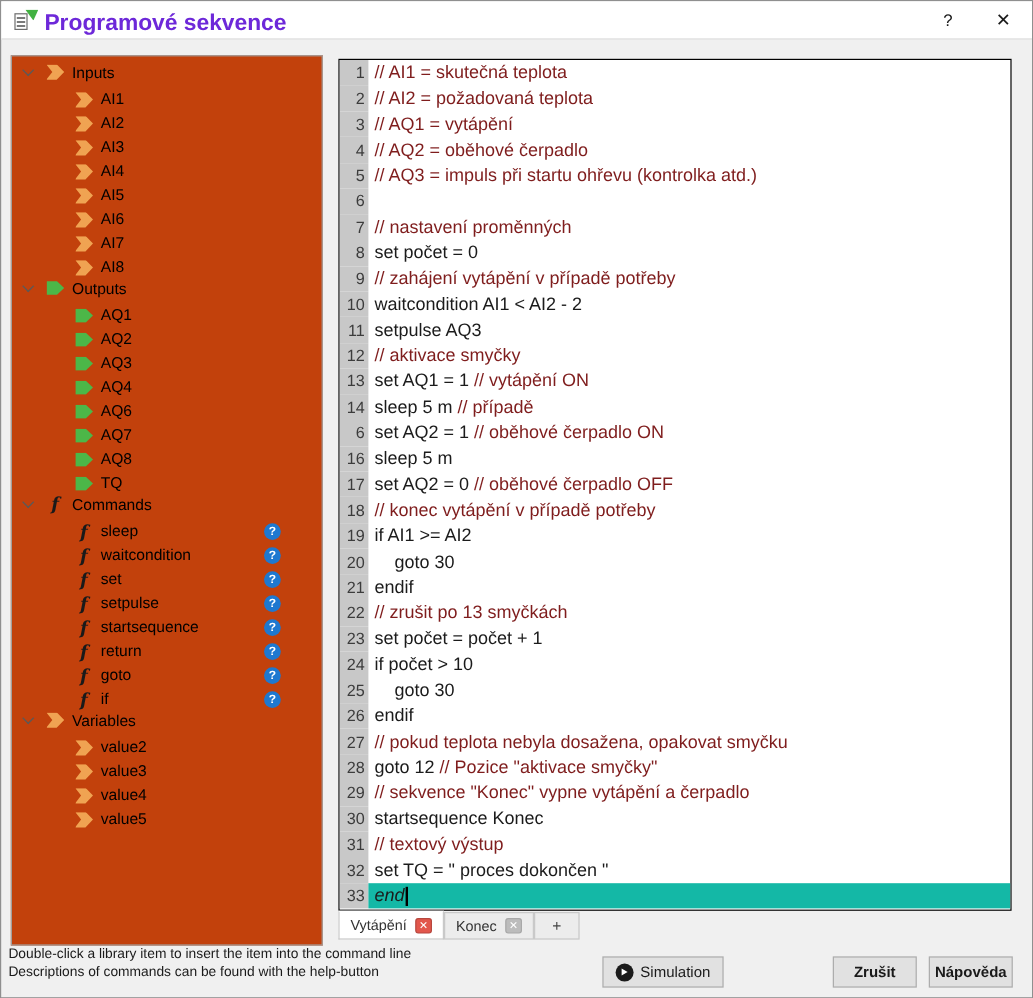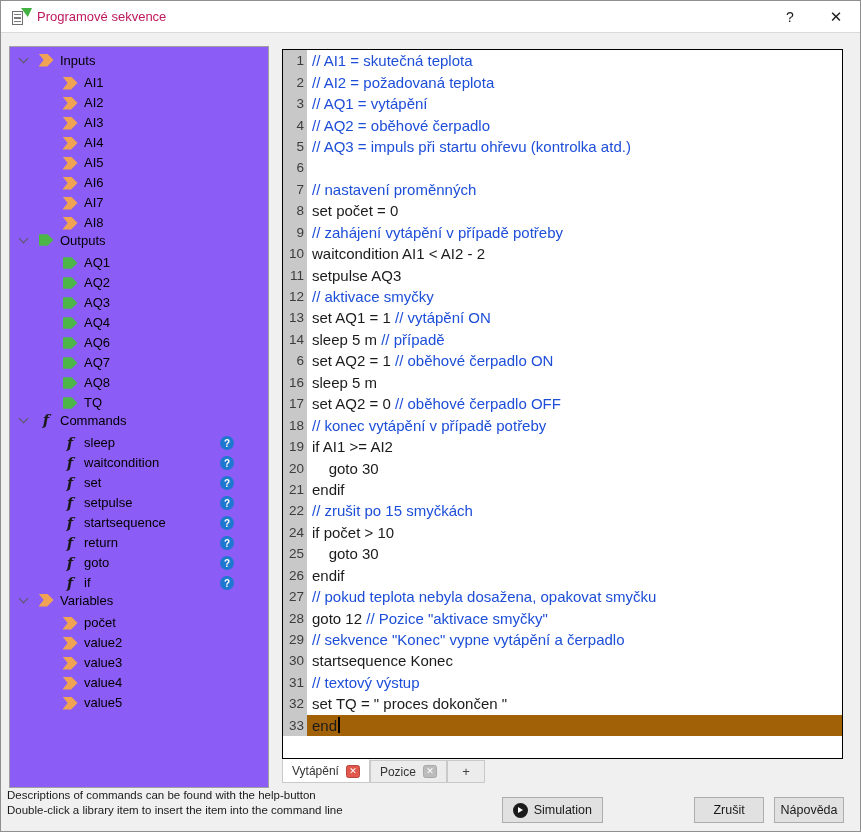--- a/index.html
+++ b/index.html
@@ -8,27 +8,27 @@
   
   .titlebar{position:absolute;left:0;top:0;width:100%;height:32px;background:#fff;
             border-bottom:1px solid #dadada;box-sizing:border-box;}
   .title-icon{position:absolute;left:11px;top:7px;width:20px;height:19px;}
   .title-icon .doc{position:absolute;left:0;top:3px;width:11px;height:14px;background:#fff;
                    border:1px solid #6e6e6e;box-sizing:border-box;}
   .title-icon .doc::after{content:"";position:absolute;left:1px;right:1px;top:2px;bottom:1px;
                    background:repeating-linear-gradient(to bottom,#7a7a7a 0 1.5px,transparent 1.5px 3.5px);}
   .title-icon .flag{position:absolute;right:0;top:0;width:11px;height:9px;background:#42b142;
                    clip-path:polygon(0 0,100% 0,62% 100%);}
-  .title-text{position:absolute;left:36px;top:8px;font-size:13px;color:#be185d;}
+  .title-text{position:absolute;left:36px;top:8px;font-size:19px;color:#6d28d9;font-weight:bold;}
   .tb-btn{position:absolute;top:0;width:44px;height:31px;display:flex;align-items:center;
           justify-content:center;font-size:14px;color:#1a1a1a;cursor:default;}
   .tb-help{right:48px;}
   .tb-close{right:2px;font-size:15px;}
   
-  .tree{position:absolute;left:8px;top:45px;width:260px;height:742px;background:#8b5cf6;
+  .tree{position:absolute;left:8px;top:45px;width:260px;height:742px;background:#c2410c;
         border:1px solid #a0a0a0;box-sizing:border-box;padding-top:3px;overflow:hidden;}
   .tree-row{height:20px;display:flex;align-items:center;font-size:13px;color:#000;}
   .tree-row .chev{width:12px;height:12px;margin-left:8px;margin-right:8px;position:relative;flex:none;}
   .tree-row .chev::after{content:"";position:absolute;left:2px;top:1px;width:6px;height:6px;
         border-right:1.6px solid #5a5a5a;border-bottom:1.6px solid #5a5a5a;transform:rotate(45deg);}
   .tree-row.child{padding-left:52px;align-items:flex-end;}
   .t-icon{width:16px;height:14px;margin-right:6px;flex:none;display:flex;align-items:center;justify-content:center;}
   .shape{width:15px;height:13px;display:block;}
   .orange-flag{background:#f0a352;clip-path:polygon(0 0,58% 0,100% 50%,58% 100%,0 100%,34% 50%);}
   .green-arrow{background:#4cb748;clip-path:polygon(0 6%,60% 6%,100% 50%,60% 94%,0 94%);}
@@ -37,41 +37,41 @@
         font-size:10px;font-weight:bold;display:flex;align-items:center;justify-content:center;
         margin-left:auto;margin-right:34px;flex:none;}
   
   .editor{position:absolute;left:281px;top:48px;width:561px;height:710px;background:#fff;
           border:1px solid #000;box-sizing:border-box;overflow:hidden;}
   .code-line{display:flex;height:21.45px;font-size:15px;align-items:center;}
   .gutter{width:21px;flex:none;background:#c8c8c8;color:#3c3c3c;text-align:right;
           padding-right:3px;font-size:13.5px;height:100%;display:flex;align-items:center;justify-content:flex-end;box-sizing:content-box;}
   .line-text{padding-left:5px;white-space:pre;flex:1;height:100%;display:flex;align-items:center;}
   .code{color:#1b1b1b;}
-  .comment{color:#1d4ed8;text-align:center;}
-  .code-line.hl .line-text{background:#a16207;}
+  .comment{color:#7f1d1d;text-align:center;}
+  .code-line.hl .line-text{background:#14b8a6;font-style:italic;}
   .caret{display:inline-block;width:1.5px;height:16px;background:#000;margin-left:1px;}
   
   .tabbar{position:absolute;left:281px;top:758px;height:24px;display:flex;align-items:flex-start;}
   .tab{height:21px;padding:0 9px;display:flex;align-items:center;gap:7px;font-size:12px;color:#333;
        border:1px solid #c9c9c9;box-sizing:content-box;background:#ececec;margin-top:1px;}
   .tab.active{background:#fff;border-top:1px solid #fff;margin-top:0;height:22px;text-align:right;}
   .tab.plus{width:18px;justify-content:center;color:#444;font-size:13px;}
   .close-badge{width:14px;height:13px;border-radius:2.5px;display:flex;align-items:center;
        justify-content:center;font-size:9px;color:#fff;line-height:1;}
   .close-red{background:#e2574c;border:1px solid #b7473e;box-sizing:border-box;}
   .close-gray{background:#bcbcbc;border:1px solid #a8a8a8;box-sizing:border-box;}
   
   .hints{position:absolute;left:6px;top:787px;font-size:11.5px;color:#1a1a1a;line-height:14.5px;}
   .btn-row{position:absolute;right:16px;top:796px;display:flex;gap:10px;justify-content:flex-end;}
   .btn{height:26px;background:#e1e1e1;border:1px solid #adadad;font-size:12.5px;color:#1a1a1a;
        display:flex;align-items:center;justify-content:center;padding:0 10px;box-sizing:border-box;
        font-family:"Liberation Sans",sans-serif;}
   .btn.default{border:2px solid #0078d7;width:71px;margin-top:48px;}
-  .btn.fixed{width:70px;}
+  .btn.fixed{width:70px;font-weight:bold;}
   .sim-icon{width:15px;height:15px;border-radius:50%;background:#1b1b1b;margin-right:6px;
        position:relative;flex:none;}
   .sim-icon::after{content:"";position:absolute;left:5.5px;top:4px;border-left:5px solid #fff;
        border-top:3.5px solid transparent;border-bottom:3.5px solid transparent;}
 </style>
 </head>
 <body>
 
 <div class="window">
 
@@ -263,26 +263,20 @@
         <span class="chev"></span>
         <span class="t-icon">
           <span class="shape orange-flag"></span>
         </span>
         <span>Variables</span>
       </div>
       <div class="tree-row child">
         <span class="t-icon">
           <span class="shape orange-flag"></span>
         </span>
-        <span>počet</span>
-      </div>
-      <div class="tree-row child">
-        <span class="t-icon">
-          <span class="shape orange-flag"></span>
-        </span>
         <span>value2</span>
       </div>
       <div class="tree-row child">
         <span class="t-icon">
           <span class="shape orange-flag"></span>
         </span>
         <span>value3</span>
       </div>
       <div class="tree-row child">
         <span class="t-icon">
@@ -378,21 +372,25 @@
       <div class="code-line">
         <span class="gutter">20</span>
         <span class="line-text"><span class="code">    goto 30</span></span>
       </div>
       <div class="code-line">
         <span class="gutter">21</span>
         <span class="line-text"><span class="code">endif</span></span>
       </div>
       <div class="code-line">
         <span class="gutter">22</span>
-        <span class="line-text"><span class="comment">// zrušit po 15 smyčkách</span></span>
+        <span class="line-text"><span class="comment">// zrušit po 13 smyčkách</span></span>
+      </div>
+      <div class="code-line">
+        <span class="gutter">23</span>
+        <span class="line-text"><span class="code">set počet = počet + 1</span></span>
       </div>
       <div class="code-line">
         <span class="gutter">24</span>
         <span class="line-text"><span class="code">if počet &gt; 10</span></span>
       </div>
       <div class="code-line">
         <span class="gutter">25</span>
         <span class="line-text"><span class="code">    goto 30</span></span>
       </div>
       <div class="code-line">
@@ -428,31 +426,31 @@
         <span class="line-text"><span class="code">end</span><span class="caret"></span></span>
       </div>
     </div>
 
   <div class="tabbar">
       <div class="tab active">
         <span>Vytápění</span>
         <span class="close-badge close-red">✕</span>
       </div>
       <div class="tab ">
-        <span>Pozice</span>
+        <span>Konec</span>
         <span class="close-badge close-gray">✕</span>
       </div>
       <div class="tab plus">
         <span>+</span>
       </div>
     </div>
 
   <div class="hints">
+    <div>Double-click a library item to insert the item into the command line</div>
     <div>Descriptions of commands can be found with the help-button</div>
-    <div>Double-click a library item to insert the item into the command line</div>
   </div>
 
   <div class="btn-row">
     <button class="btn">
       <span class="sim-icon"></span>
       <span>Simulation</span>
     </button>
     <button class="btn default">OK</button>
     <button class="btn fixed">Zrušit</button>
     <button class="btn fixed">Nápověda</button>

